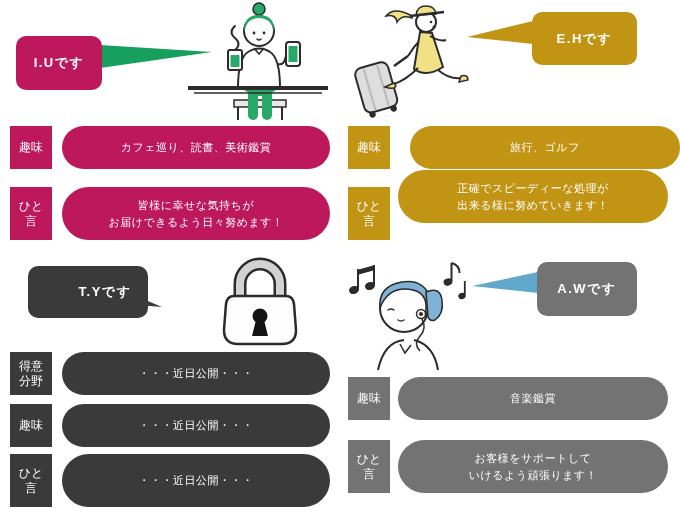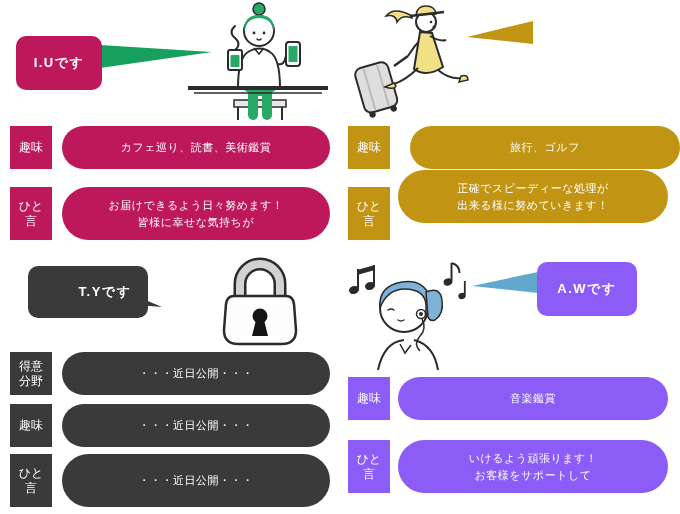--- a/index.html
+++ b/index.html
@@ -20,21 +20,21 @@
     font-size:12px;line-height:1.25;text-align:center;
   }
   .pill{
     position:absolute;border-radius:27px;color:#ffffff;
     display:flex;flex-direction:column;align-items:center;justify-content:center;
     font-size:11px;line-height:1.5;text-align:center;letter-spacing:0.5px;
   }
   .green-bg{background:#be185d;}
   .gold-bg{background:#c29414;}
   .dark-bg{background:#3a3a3a;}
-  .blue-bg{background:#8b5cf6;}
+  .blue-bg{background:#737373;}
   .member{position:absolute;left:0;top:0;width:100%;height:100%;}
   svg{display:block;}
 </style>
 </head>
 <body>
 
 <div id="stage">
 
   <div class="member">
     <div class="bubble green-bg" style="left:16px;top:36px;width:86px;height:54px;">
@@ -74,22 +74,22 @@
     </div>
     <div class="pill green-bg" style="left:62px;top:126px;width:268px;height:43px;">
       <span>カフェ巡り、読書、美術鑑賞</span>
     </div>
 
     <div class="tag green-bg" style="left:10px;top:187px;width:42px;height:53px;">
       <span>ひと</span>
       <span>言</span>
     </div>
     <div class="pill green-bg" style="left:62px;top:187px;width:268px;height:53px;">
+      <span>皆様に幸せな気持ちが</span>
       <span>お届けできるよう日々努めます！</span>
-      <span>皆様に幸せな気持ちが</span>
     </div>
   </div>
 
   <div class="member">
     <svg class="abs" style="left:350px;top:2px;" width="132" height="118" viewBox="0 0 132 118">
       <g transform="rotate(-16 28 88)">
         <rect x="10" y="62" width="34" height="46" rx="7" fill="#dedede" stroke="#2b2b2b" stroke-width="2"></rect>
         <line x1="20" y1="64" x2="20" y2="106" stroke="#b9b9b9" stroke-width="2"></line>
         <line x1="34" y1="64" x2="34" y2="106" stroke="#b9b9b9" stroke-width="2"></line>
         <circle cx="16" cy="110" r="3.2" fill="#2b2b2b"></circle>
@@ -104,20 +104,23 @@
       <circle cx="81" cy="20" r="1.3" fill="#2b2b2b"></circle>
       <circle cx="84" cy="25" r="1.6" fill="#2b2b2b"></circle>
       <path d="M70,30 l12,1 l11,34 q-17,11 -29,2 z" fill="#f1e086" stroke="#2b2b2b" stroke-width="2"></path>
       <path d="M80,34 q10,6 16,4" stroke="#2b2b2b" stroke-width="2" fill="none"></path>
       <path d="M68,66 q-12,12 -24,16" stroke="#2b2b2b" stroke-width="2" fill="none"></path>
       <path d="M44,81 l-9,4 q9,3 11,-1 z" fill="#f1e086" stroke="#2b2b2b" stroke-width="1.5"></path>
       <path d="M88,68 q12,10 24,8" stroke="#2b2b2b" stroke-width="2" fill="none"></path>
       <path d="M111,74 q7,-2 7,4 l-9,2 z" fill="#f1e086" stroke="#2b2b2b" stroke-width="1.5"></path>
     </svg>
 
+    <div class="bubble gold-bg" style="left:532px;top:12px;width:105px;height:53px;">
+      <span>E.Hです</span>
+    </div>
     <svg class="tail" style="left:467px;top:20px;" width="66" height="26" viewBox="0 0 66 26">
       <polygon points="66,1 0,17 66,24" fill="#c29414"></polygon>
     </svg>
 
     <div class="tag gold-bg" style="left:348px;top:126px;width:42px;height:43px;">
       <span>趣味</span>
     </div>
     <div class="pill gold-bg" style="left:410px;top:126px;width:270px;height:43px;">
       <span>旅行、ゴルフ</span>
     </div>
@@ -213,18 +216,18 @@
     </div>
     <div class="pill blue-bg" style="left:398px;top:377px;width:270px;height:43px;">
       <span>音楽鑑賞</span>
     </div>
 
     <div class="tag blue-bg" style="left:348px;top:440px;width:42px;height:53px;">
       <span>ひと</span>
       <span>言</span>
     </div>
     <div class="pill blue-bg" style="left:398px;top:440px;width:270px;height:53px;">
+      <span>お客様をサポートして</span>
       <span>いけるよう頑張ります！</span>
-      <span>お客様をサポートして</span>
     </div>
   </div>
 
 </div>
 
 </body></html>

